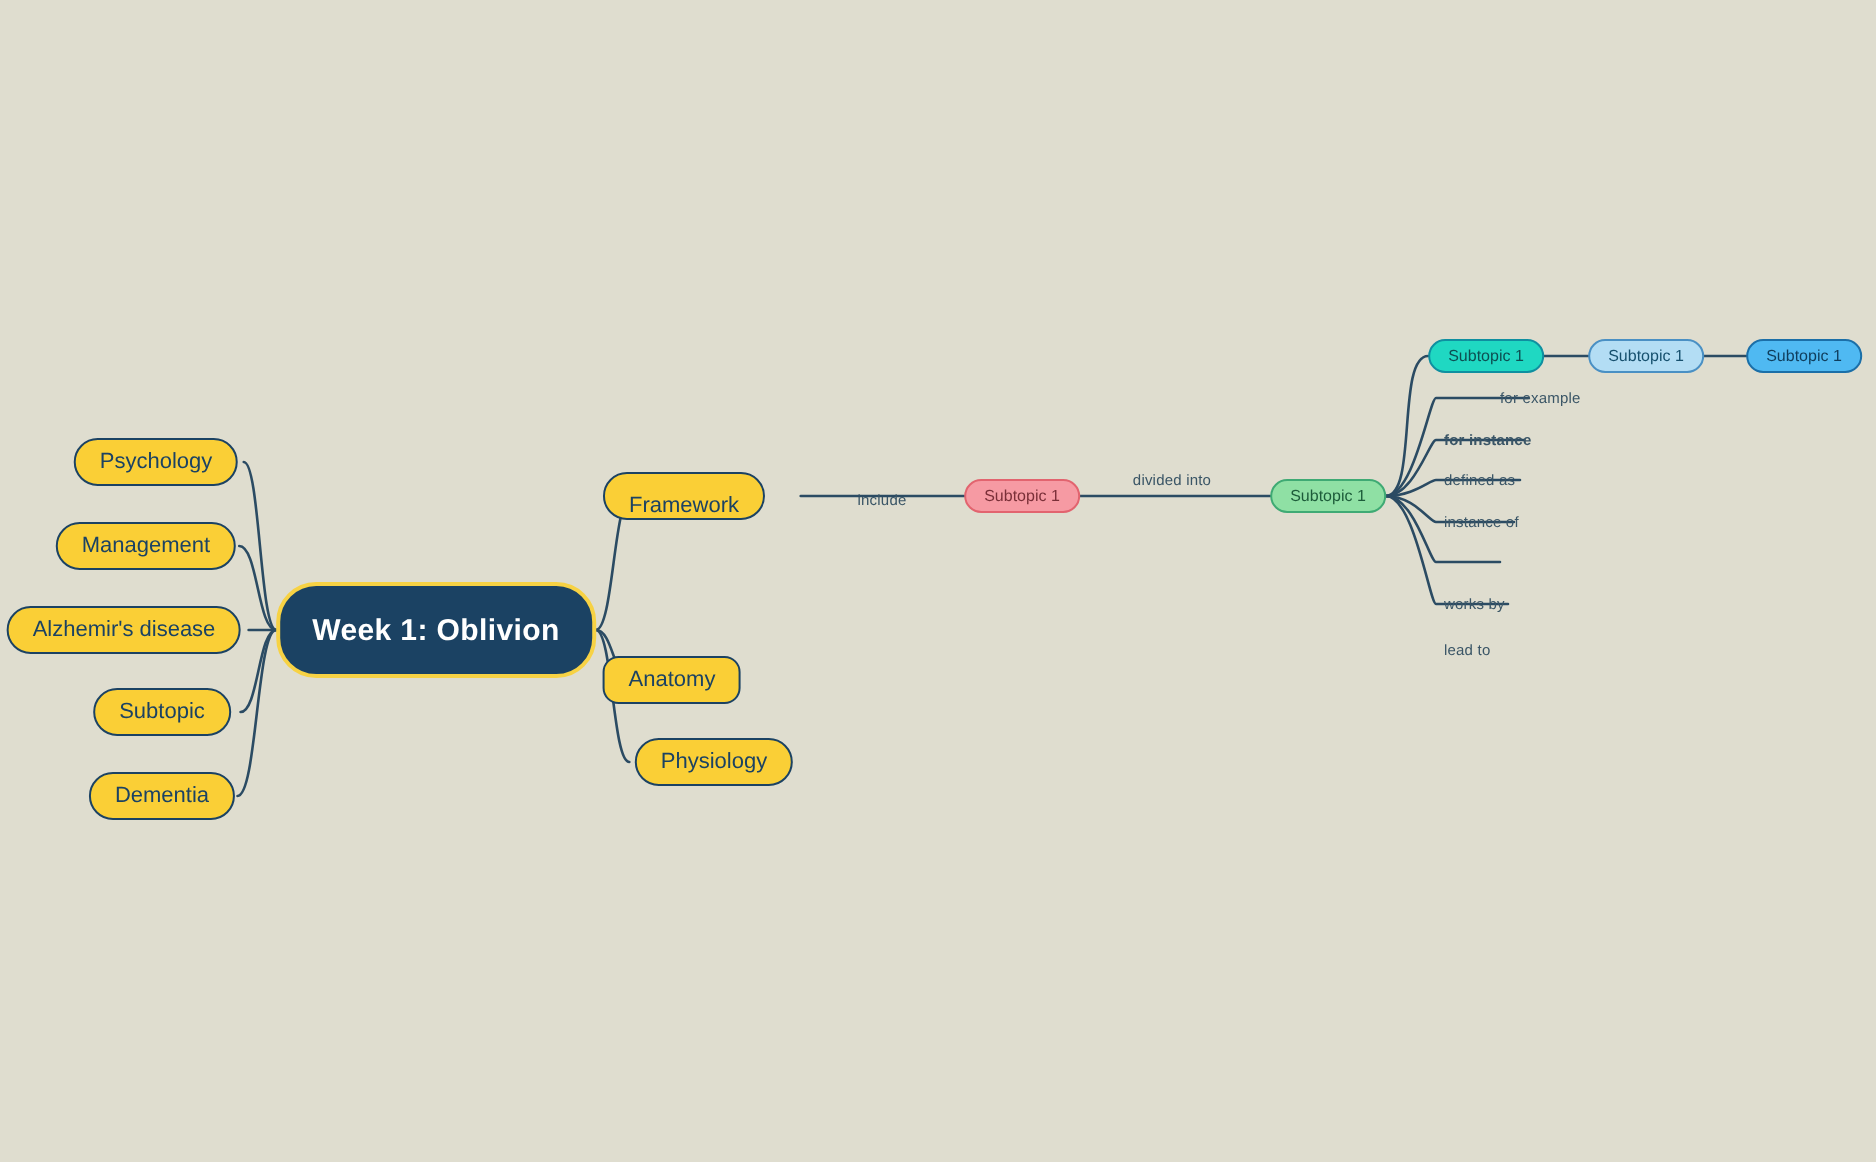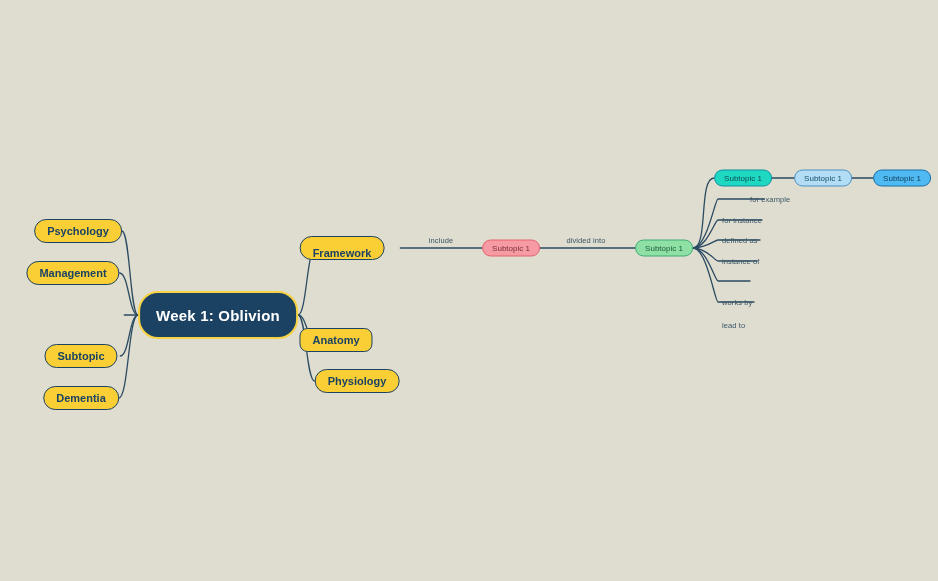--- a/index.html
+++ b/index.html
@@ -51,21 +51,21 @@
     padding: 0 16px;
     height: 48px;
   }
   
   .node-yellow {
     background: #facf36;
     border-color: #1b4263;
     border-width: 1.6px;
     color: #1b4263;
     font-size: 11px;
-    font-weight: bold;
+    font-weight: normal;
     border-radius: 14px;
     padding: 0 12px;
     height: 24px;
   }
   
   .node-pink {
     background: #f69aa3;
     border-color: #e2646f;
     border-width: 1.4px;
     color: #7a2f38;
@@ -166,57 +166,60 @@
   <div class="node node-root" style="left:218px; top:315px;">
     <span>Week 1: Oblivion</span>
   </div>
 
   <div class="node node-yellow" style="left:78px; top:231px;">
     <span>Psychology</span>
   </div>
   <div class="node node-yellow" style="left:73px; top:273px;">
     <span>Management</span>
   </div>
+  <div class="node node-yellow" style="left:62px; top:315px;">
+    <span>Alzhemir's disease</span>
+  </div>
   <div class="node node-yellow" style="left:81px; top:356px;">
     <span>Subtopic</span>
   </div>
   <div class="node node-yellow" style="left:81px; top:398px;">
     <span>Dementia</span>
   </div>
 
   <div class="node node-yellow" style="left:342px; top:248px;align-items:flex-end;">
     <span>Framework</span>
   </div>
   <div class="node node-yellow" style="left:336px; top:340px;border-radius:8px;">
     <span>Anatomy</span>
   </div>
   <div class="node node-yellow" style="left:357px; top:381px;">
     <span>Physiology</span>
   </div>
 
-  <div class="edge-label" style="left:441px; top:240px;text-align:center;">include</div>
+  <div class="edge-label" style="left:441px; top:250px;text-align:center;">include</div>
   <div class="edge-label" style="left:586px; top:240px;">divided into</div>
 
   <div class="node node-pink" style="left:511px; top:248px;">
     <span>Subtopic 1</span>
   </div>
   <div class="node node-green" style="left:664px; top:248px;">
     <span>Subtopic 1</span>
   </div>
 
   <div class="node node-teal" style="left:743px; top:178px;">
     <span>Subtopic 1</span>
   </div>
   <div class="node node-paleblue" style="left:823px; top:178px;">
     <span>Subtopic 1</span>
   </div>
   <div class="node node-blue" style="left:902px; top:178px;">
     <span>Subtopic 1</span>
   </div>
 
   <div class="fan-label" style="left:722px; top:199px;margin-left:28px;">for example</div>
-  <div class="fan-label" style="left:722px; top:220px;">for instance</div>
+  <div class="fan-label" style="left:722px; top:220px;font-weight:bold;">for instance</div>
   <div class="fan-label" style="left:722px; top:240px;">defined as</div>
   <div class="fan-label" style="left:722px; top:261px;">instance of</div>
   <div class="fan-label" style="left:722px; top:281px;margin-top:44px;">lead to</div>
   <div class="fan-label" style="left:722px; top:302px;">works by</div>
 
 </div>
 
 </body></html>

